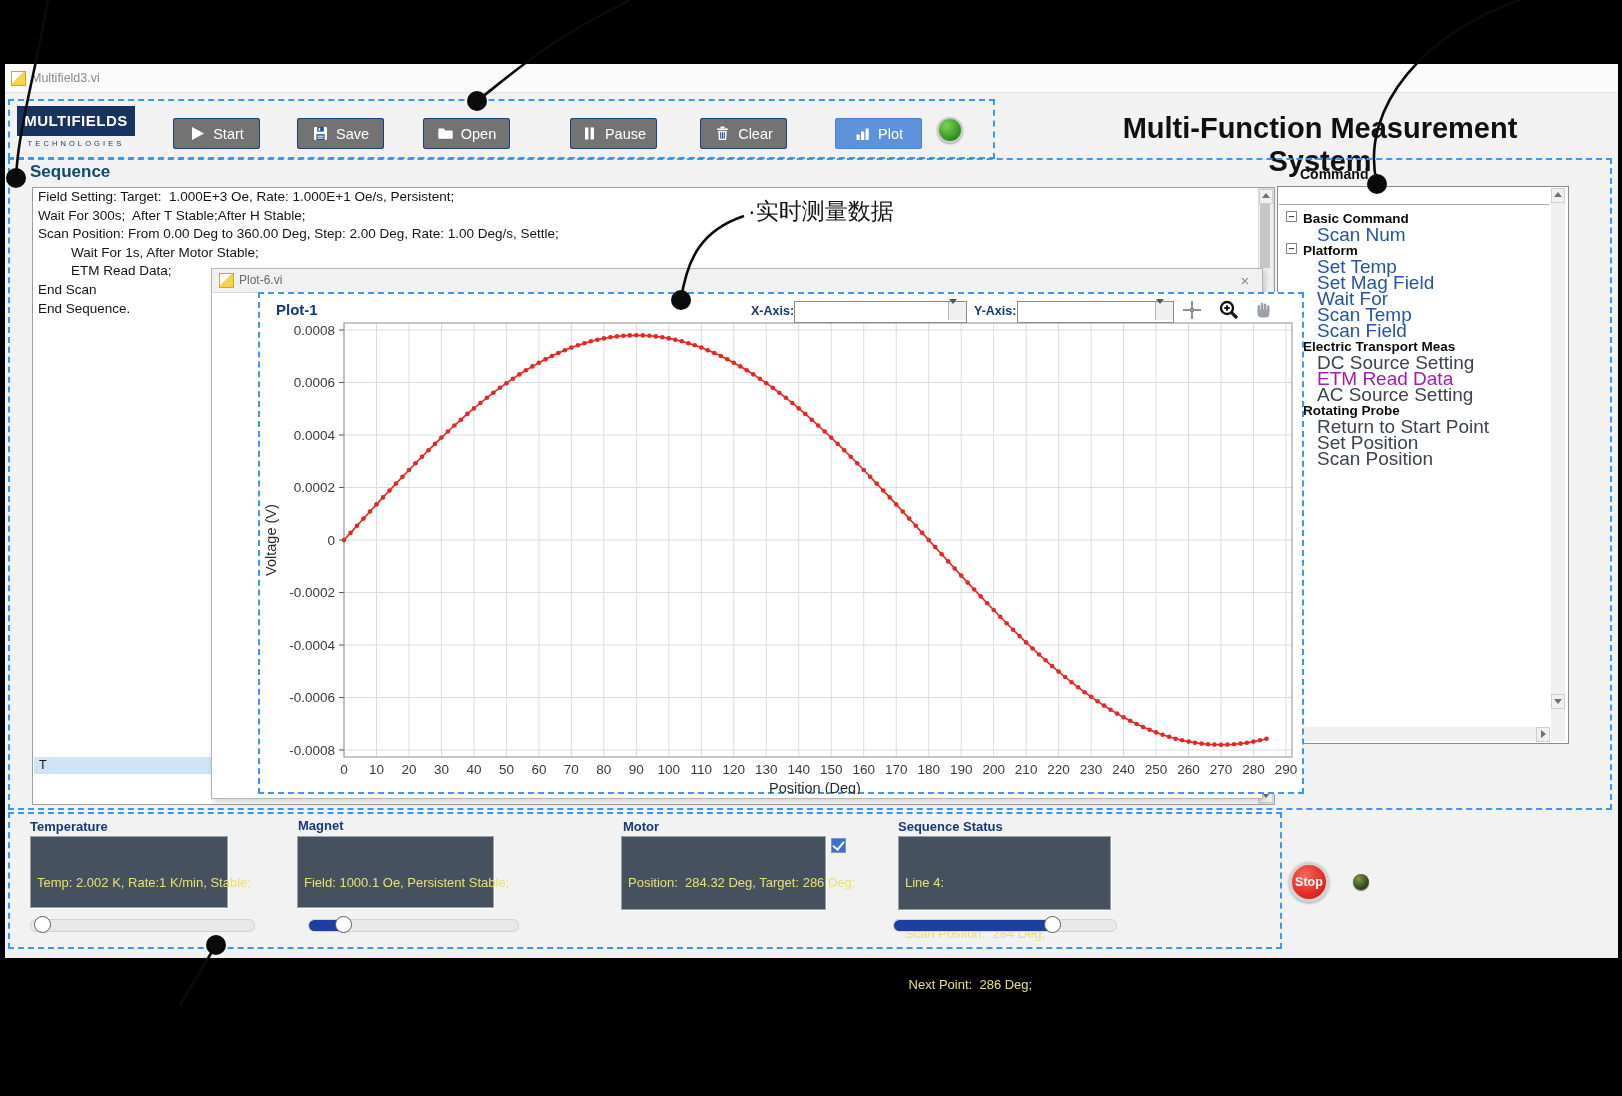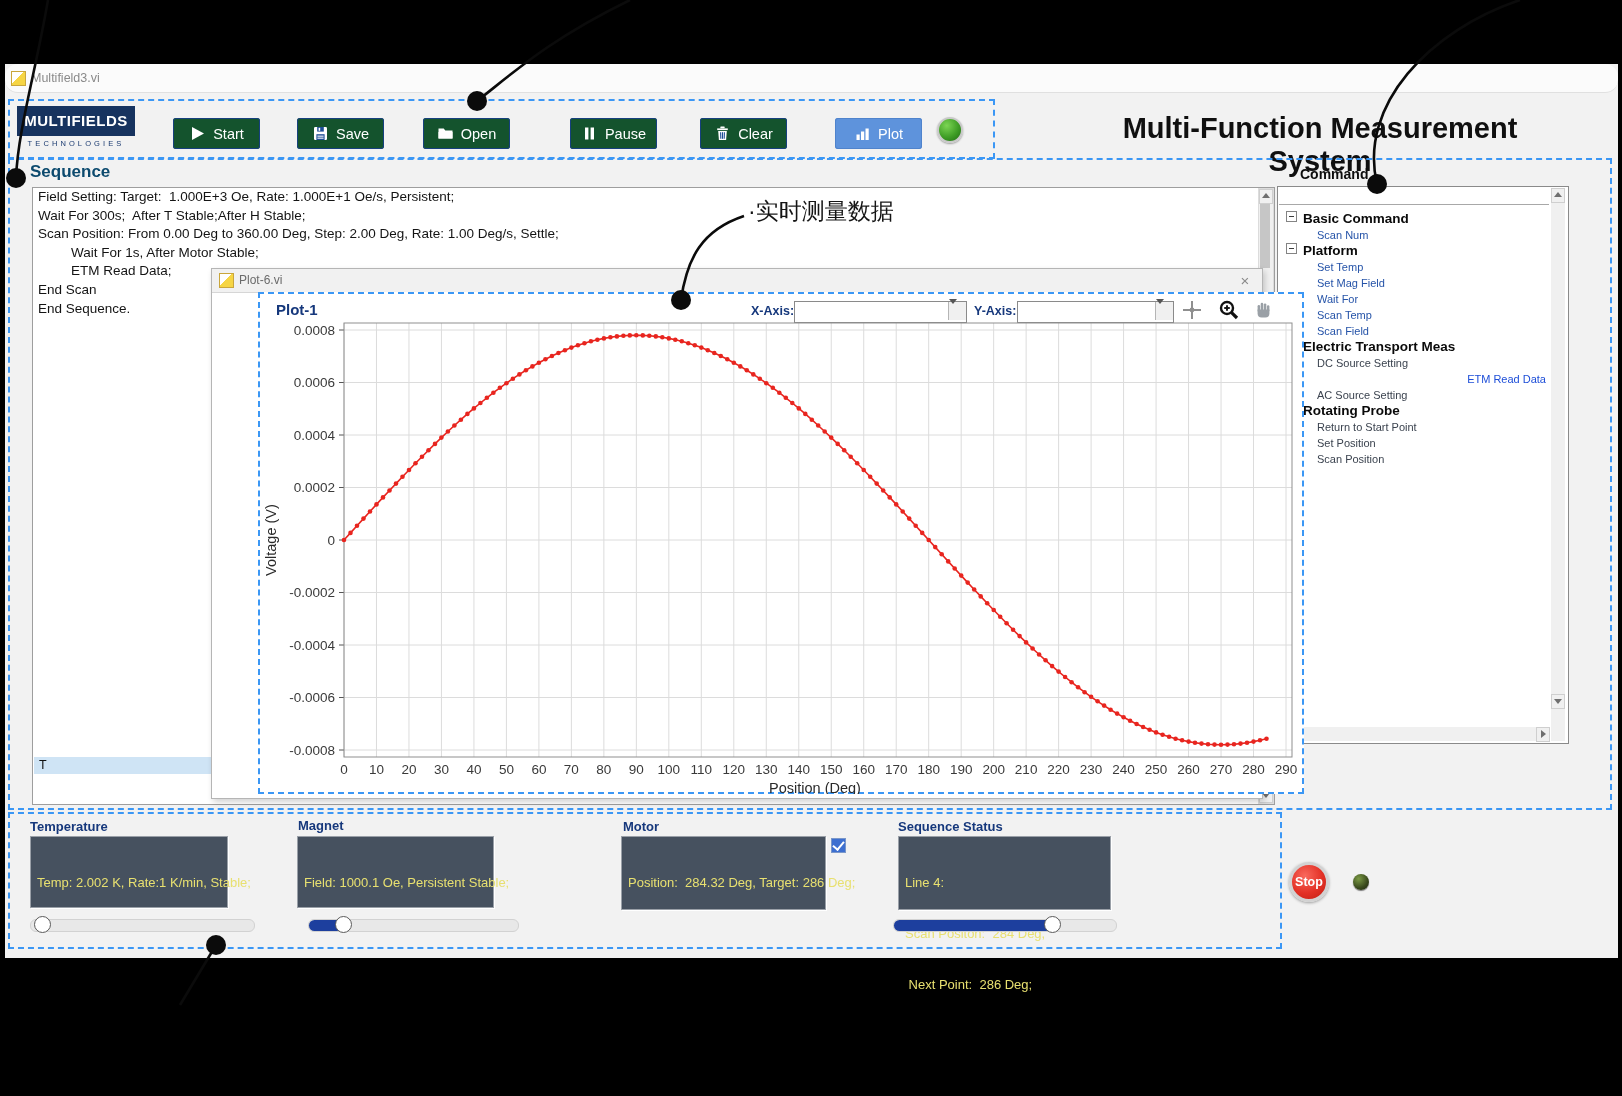--- a/index.html
+++ b/index.html
@@ -1,30 +1,30 @@
 <!DOCTYPE html>
 <html><head>
 <meta charset="utf-8">
 <style>
   html,body{margin:0;padding:0;background:#000;}
   #app{position:relative;width:1622px;height:1096px;background:#000;overflow:hidden;
        font-family:"Liberation Sans","DejaVu Sans",sans-serif;}
   .abs{position:absolute;}
   
   #win{left:5px;top:64px;width:1613px;height:894px;background:#f2f2f2;}
-  #titlebar{left:0;top:0;width:1613px;height:28px;background:#fbfbfb;border-bottom:1px solid #e0e0e0;border-radius:13px;}
+  #titlebar{left:0;top:0;width:1613px;height:28px;background:#fbfbfb;border-bottom:1px solid #e0e0e0;}
   .vi-icon{width:13px;height:13px;border:1px solid #c9a63c;background:linear-gradient(135deg,#fff 45%,#f6d544 45%);}
   #titlebar .vi-icon{position:absolute;left:6px;top:7px;}
   #titlebar-text{position:absolute;left:26px;top:7px;font-size:12.5px;color:#8a8a8a;}
   
   #logo{left:12px;top:42px;width:118px;height:44px;}
   #logo-top{width:118px;height:30px;background:#17335f;color:#fff;font-weight:bold;
             font-size:15px;text-align:center;line-height:30px;letter-spacing:.5px;}
   #logo-bottom{width:118px;font-size:7.5px;color:#1a3a70;letter-spacing:3.1px;text-align:center;margin-top:3px;}
-  .tb-btn{position:absolute;top:54px;height:31px;width:87px;background:#14532d;border-radius:3px;
+  .tb-btn{position:absolute;top:54px;height:31px;width:87px;background:#737373;border-radius:3px;
           color:#fff;display:flex;align-items:center;justify-content:center;gap:7px;
           font-size:14.5px;cursor:pointer;box-shadow:0 0 0 1px #16407e inset;}
   .tb-btn.light{background:#5e93dc;box-shadow:0 0 0 1px #4f83cc inset;}
   .tb-icon{width:17px;height:17px;display:inline-block;}
   .tb-icon svg{display:block;}
   #toolbar-led{left:932px;top:53px;width:22px;height:22px;border-radius:50%;
      background:radial-gradient(circle at 35% 30%,#7cd554,#3f9e26 55%,#1e6b12);
      border:2px solid #c9c9c9;box-shadow:0 1px 2px rgba(0,0,0,.35);}
   #app-title{left:1075px;top:48px;width:480px;text-align:center;font-size:29px;font-weight:bold;color:#101010;}
   
@@ -71,22 +71,22 @@
   #command-box{left:1272px;top:122px;width:290px;height:556px;background:#fff;border:1px solid #8a8a8a;z-index:2;}
   #command-sep{position:absolute;left:1px;top:17px;width:270px;border-top:1px solid #a8a8a8;}
   #cmd-vsb{position:absolute;left:273px;top:1px;width:14px;height:553px;background:#f0f0f0;}
   #cmd-hsb{position:absolute;left:1px;top:540px;width:271px;height:14px;background:#f0f0f0;}
   #tree{position:absolute;left:6px;top:24px;width:262px;}
   .tree-row{position:relative;height:16px;line-height:16px;white-space:nowrap;cursor:pointer;}
   .tree-expander{display:inline-block;width:9px;height:9px;border:1px solid #848484;background:#fff;
                  vertical-align:1px;margin-right:6px;position:relative;}
   .tree-expander::after{content:"";position:absolute;left:2px;top:4px;width:5px;height:1px;background:#3c3c3c;}
   .tree-head{font-size:13.5px;font-weight:bold;color:#0a0a0a;padding-left:2px;}
-  .tree-item{font-size:11px;padding-left:33px;}
-  .c-blue{color:#2553a8;} .c-dark{color:#3b434f;} .c-highlight{color:#1d4ed8;text-align:right;}
+  .tree-item{font-size:19px;padding-left:33px;}
+  .c-blue{color:#2553a8;} .c-dark{color:#3b434f;} .c-highlight{color:#a21caf;}
   
   .panel-label{font-size:13px;font-weight:bold;color:#16387c;}
   .status-box{position:absolute;background:#46515f;border:1px solid #9aa0a8;box-shadow:1px 1px 0 #fff;
               color:#e8e070;font-size:13px;line-height:17px;padding:3px 6px;box-sizing:border-box;white-space:pre;}
   .slider-track{position:absolute;height:11px;background:#e8e8e8;border:1px solid #d2d2d2;border-radius:6px;}
   .slider-fill{position:absolute;left:0;top:0;height:11px;background:#1d3f9e;border-radius:6px;}
   .slider-thumb{position:absolute;top:-4px;width:17px;height:17px;border-radius:50%;background:#fff;
                 border:1.5px solid #5a5a5a;box-sizing:border-box;cursor:pointer;}
   #motor-checkbox{left:826px;top:774px;width:13px;height:13px;background:#3d6fd0;border:1px solid #7a97c9;z-index:3;}
   #motor-checkbox::after{content:"";position:absolute;left:3px;top:0px;width:5px;height:9px;

